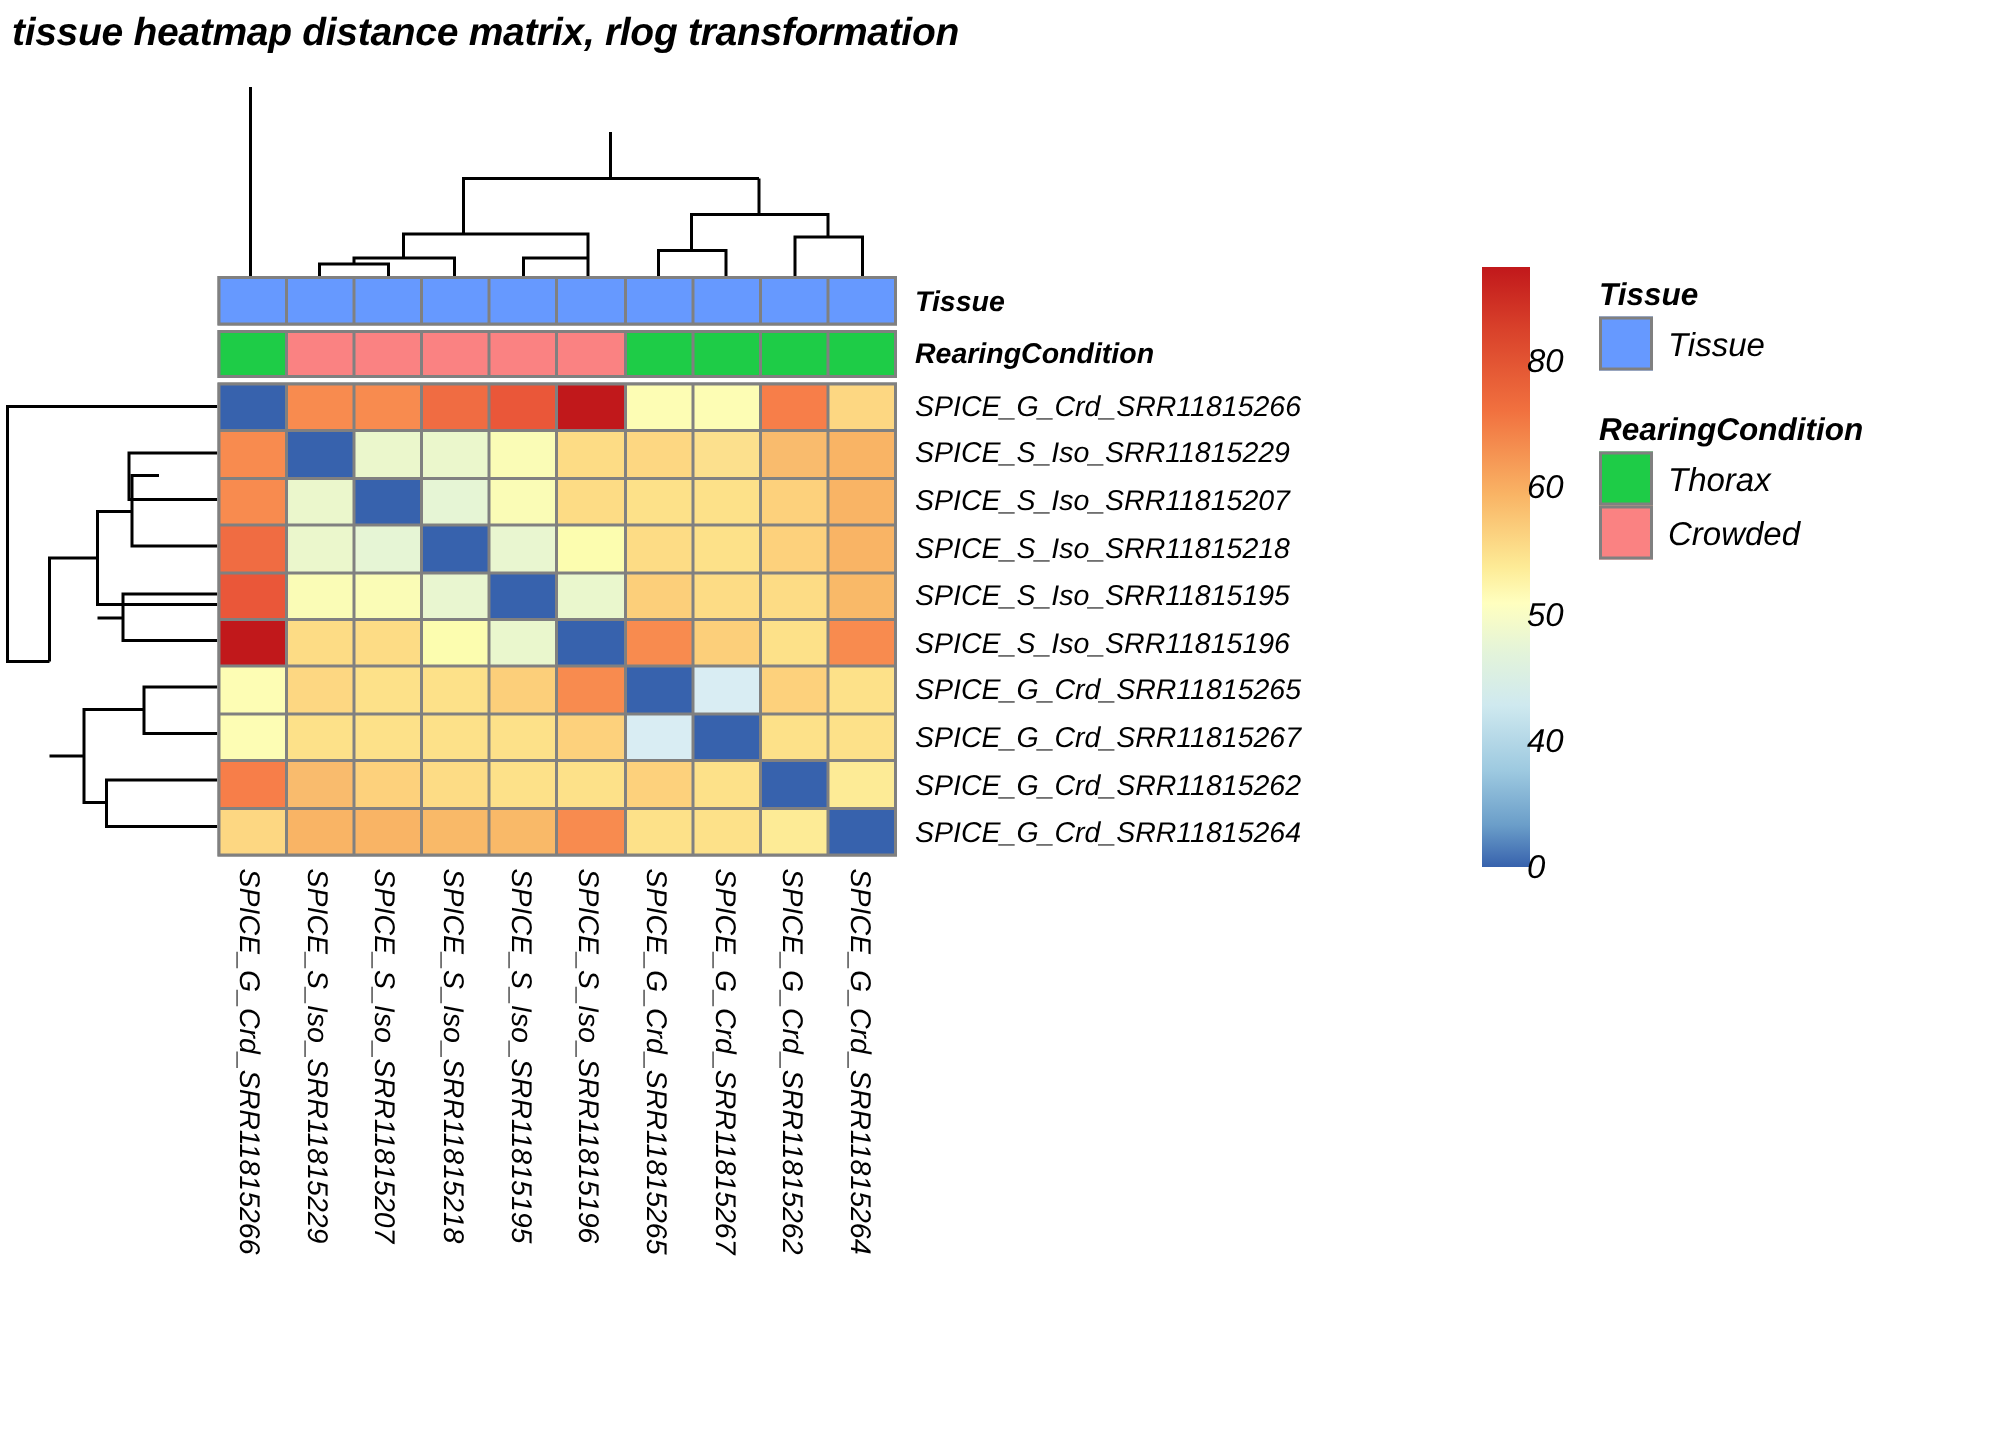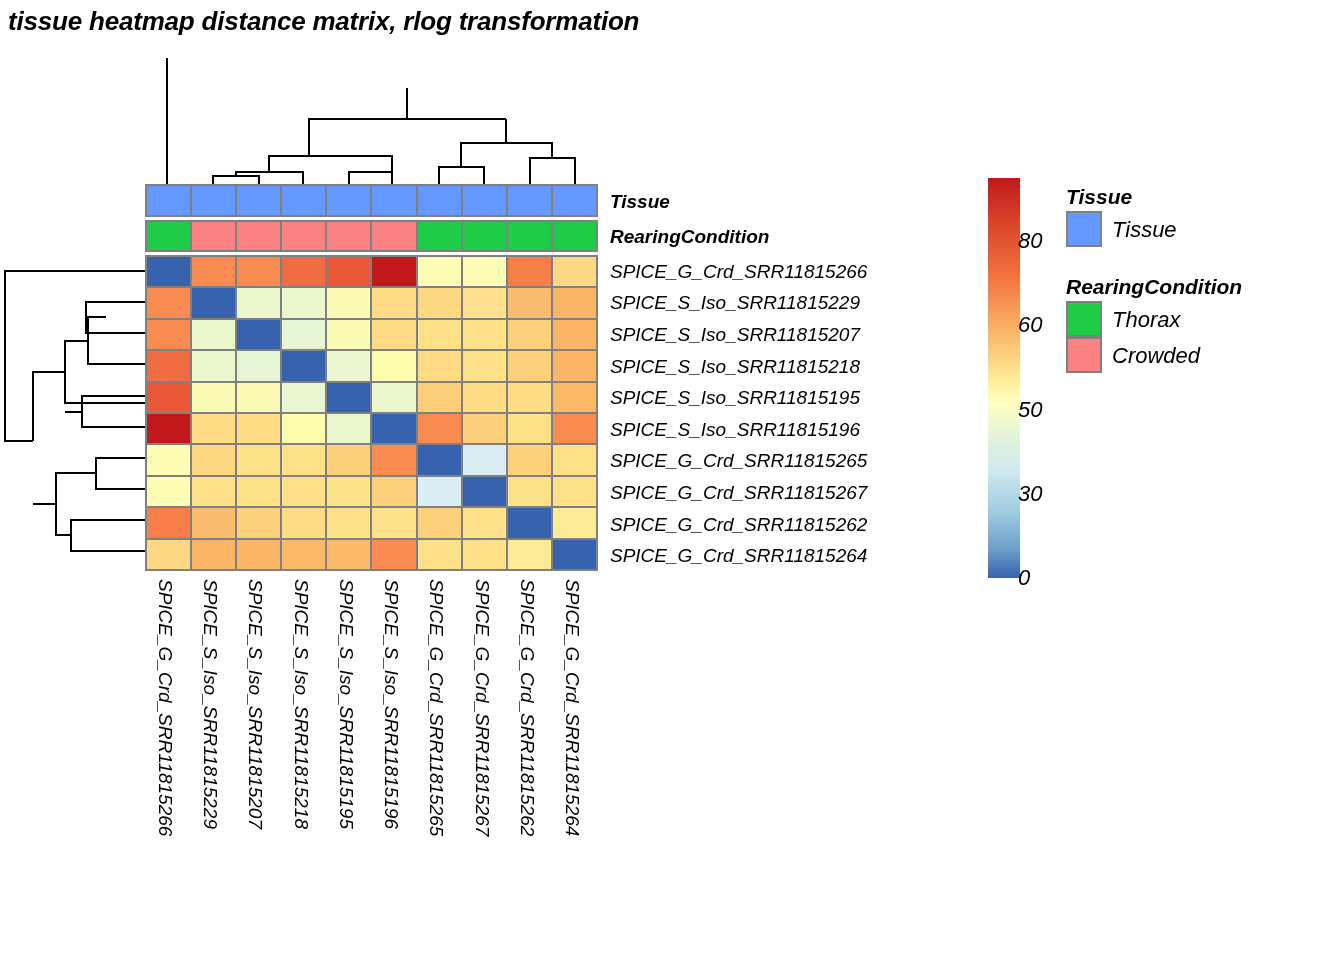--- a/index.html
+++ b/index.html
@@ -275,21 +275,21 @@
       <div class="collabel" style="left: 437.35px; top: 4px;">SPICE_G_Crd_SRR11815264</div>
     </div>
 
   <div id="colorbar" style="left:988px;top:178px;width:32px;height:400px;">
     <div class="bar" style="background: linear-gradient(rgb(193, 24, 27) 0%, rgb(216, 64, 42) 10%, rgb(241, 113, 63) 24%, rgb(249, 180, 101) 38%, rgb(253, 235, 150) 50%, rgb(255, 255, 191) 56%, rgb(228, 244, 217) 64%, rgb(207, 233, 239) 73%, rgb(157, 201, 224) 84%, rgb(107, 158, 201) 93%, rgb(55, 98, 173) 100%);"></div>
   </div>
   <div class="abs" id="cb-ticks" style="left:1018px;top:170px;width:60px;height:430px;">
       <div class="cbtick" style="top: 60.1579px; left: 0px;">80</div>
       <div class="cbtick" style="top: 144.368px; left: 0px;">60</div>
       <div class="cbtick" style="top: 228.579px; left: 0px;">50</div>
-      <div class="cbtick" style="top: 312.789px; left: 0px;">30</div>
+      <div class="cbtick" style="top: 312.789px; left: 0px;">40</div>
       <div class="cbtick" style="top: 397px; left: 0px;">0</div>
     </div>
 
   <div class="abs" id="legend-area" style="left:1066px;top:185px;width:278px;height:220px;">
       <div class="legend-title" style="top: 0px; left: 0px;">Tissue</div>
       <div class="legend-swatch" style="background: rgb(102, 153, 255); top: 26px; left: 0px;"></div>
       <div class="legend-text" style="top: 34px; left: 46px;">Tissue</div>
       <div class="legend-title" style="top: 90px; left: 0px;">RearingCondition</div>
       <div class="legend-swatch" style="background: rgb(30, 204, 71); top: 116px; left: 0px;"></div>
       <div class="legend-text" style="top: 124px; left: 46px;">Thorax</div>

